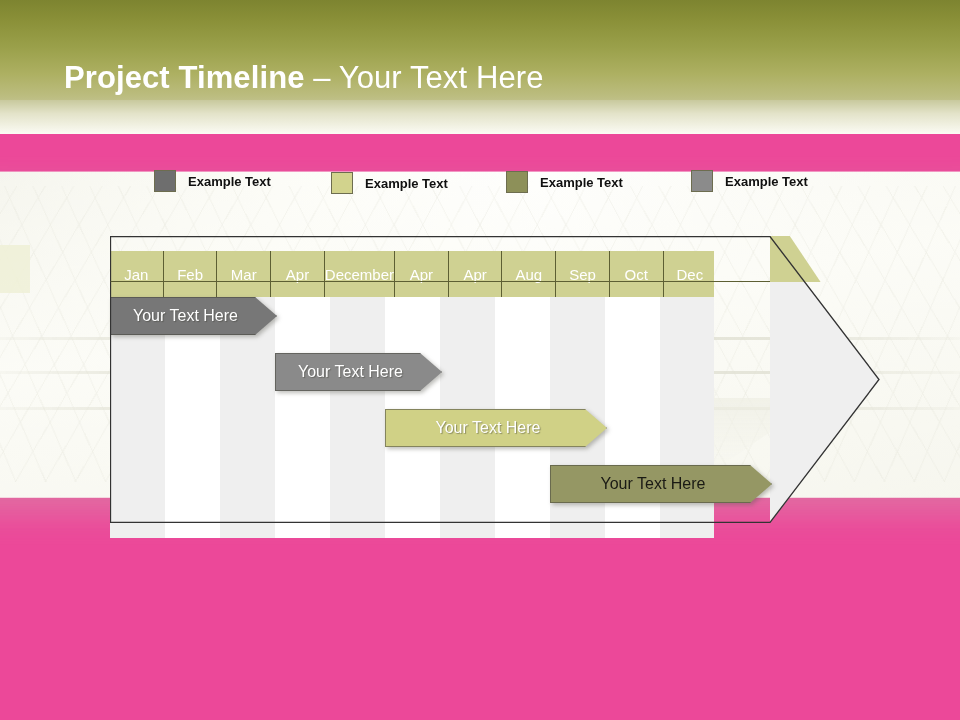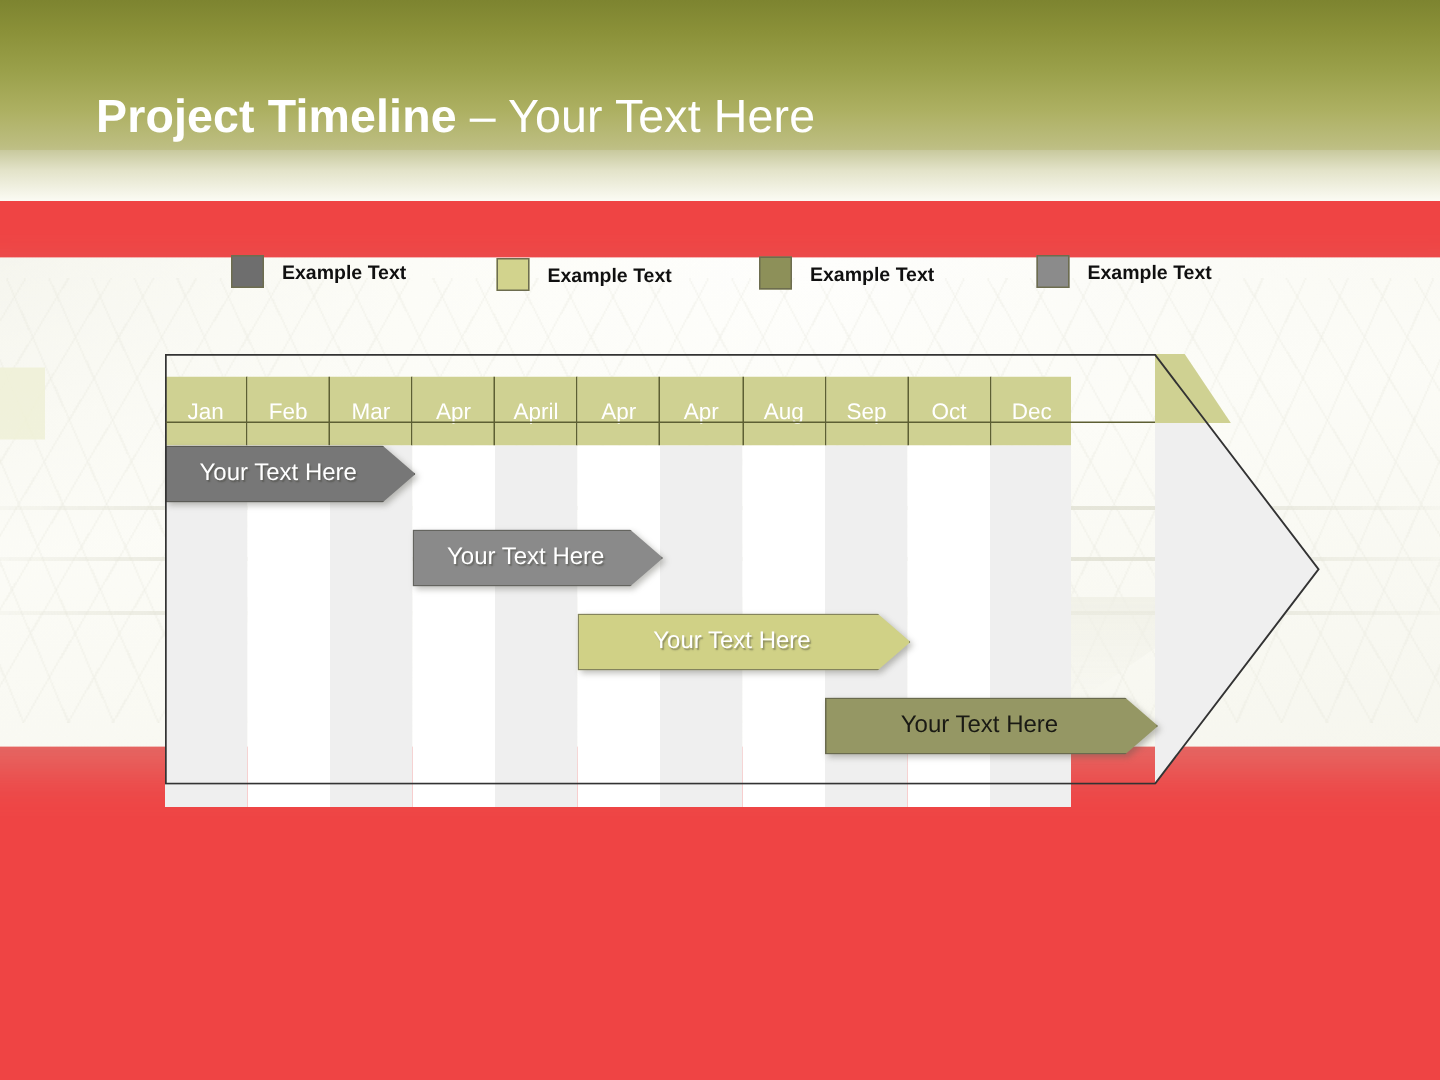--- a/index.html
+++ b/index.html
@@ -10,21 +10,21 @@
   }
   body {
     font-family: "Liberation Sans", sans-serif;
   }
 
   #slide {
     position: relative;
     width: 960px;
     height: 720px;
     overflow: hidden;
-    background: #ef4444;
+    background: #ec4899;
   }
 
   
   .bg-photo {
     position: absolute;
     left: 0; top: 125px;
     width: 960px; height: 430px;
     overflow: hidden;
     pointer-events: none;
   }
@@ -273,21 +273,21 @@
   </div>
 
   <div class="chart">
 
     <div class="chart-body">
       <div class="head-row" id="head-row">
           <div class="head-cell">Jan</div>
           <div class="head-cell">Feb</div>
           <div class="head-cell">Mar</div>
           <div class="head-cell">Apr</div>
-          <div class="head-cell">April</div>
+          <div class="head-cell">December</div>
           <div class="head-cell">Apr</div>
           <div class="head-cell">Apr</div>
           <div class="head-cell">Aug</div>
           <div class="head-cell">Sep</div>
           <div class="head-cell">Oct</div>
           <div class="head-cell">Dec</div>
           <div class="head-cell">Dec</div>
         </div>
       <div class="grid-row" id="grid-row">
           <div class="grid-col odd"></div>

